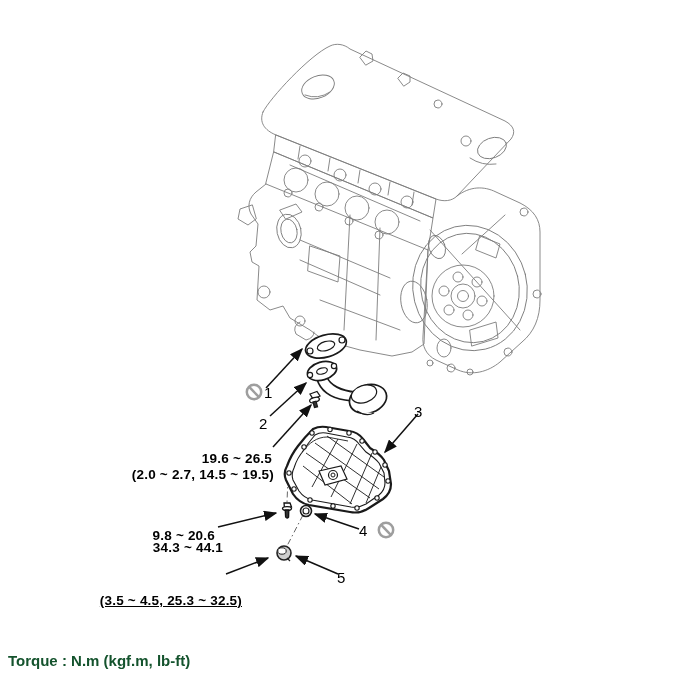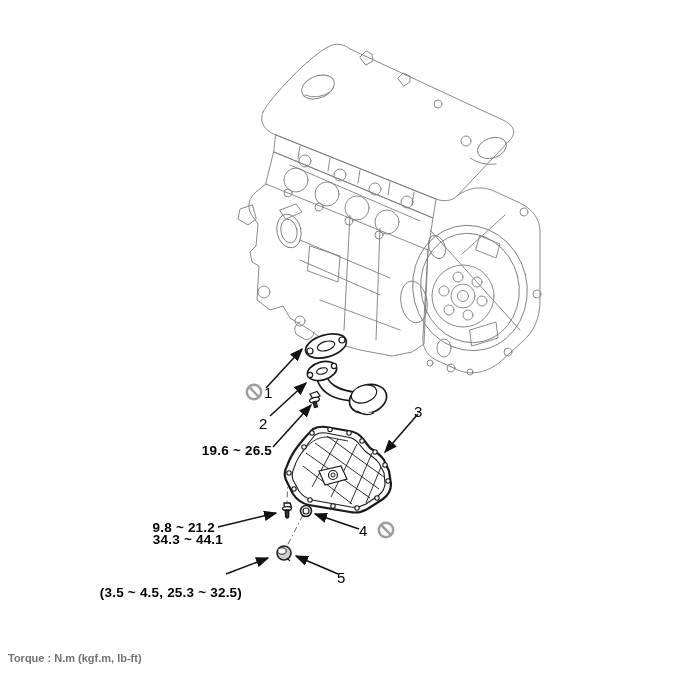--- a/index.html
+++ b/index.html
@@ -10,28 +10,29 @@
     font-family:"Liberation Sans", sans-serif;
     overflow:hidden;
   }
   .torque-line{
     position:absolute;
     font-size:13.5px;
     font-weight:bold;
     color:#000;
     white-space:nowrap;
     letter-spacing:0.2px;
+    margin-top:8px;
   }
   .t-right{text-align:right;}
   .unit-note{
     position:absolute;
     left:8px;top:652px;
-    font-size:11px;
+    font-size:15px;
     font-weight:bold;
-    color:#737373;
+    color:#14532d;
     white-space:nowrap;
   }
   svg text.callout{
     font-family:"Liberation Sans", sans-serif;
     font-size:15px;
     fill:#000;
   }
 </style>
 </head>
 <body>
@@ -228,20 +229,21 @@
 
     <text class="callout" x="264" y="398">1</text>
     <text class="callout" x="259" y="429">2</text>
     <text class="callout" x="414" y="417">3</text>
     <text class="callout" x="359" y="536">4</text>
     <text class="callout" x="337" y="583">5</text>
   </svg>
 
   
   <div class="torque-line t-right" style="right:428px; top:443px;">19.6 ~ 26.5</div>
-
-  <div class="torque-line t-right" style="right:485px; top:520px;">9.8 ~ 21.2</div>
+  <div class="torque-line t-right" style="right:426px; top:459px;">(2.0 ~ 2.7, 14.5 ~ 19.5)</div>
+
+  <div class="torque-line t-right" style="right:485px; top:520px;">9.8 ~ 20.6</div>
 
   <div class="torque-line t-right" style="right:477px; top:532px;">34.3 ~ 44.1</div>
-  <div class="torque-line t-right" style="right:458px; top:585px;">(3.5 ~ 4.5, 25.3 ~ 32.5)</div>
+  <div class="torque-line t-right" style="right:458px; top:585px;text-decoration:underline;">(3.5 ~ 4.5, 25.3 ~ 32.5)</div>
 
   <div class="unit-note">Torque : N.m (kgf.m, lb-ft)</div>
 </div>
 
 </body></html>

